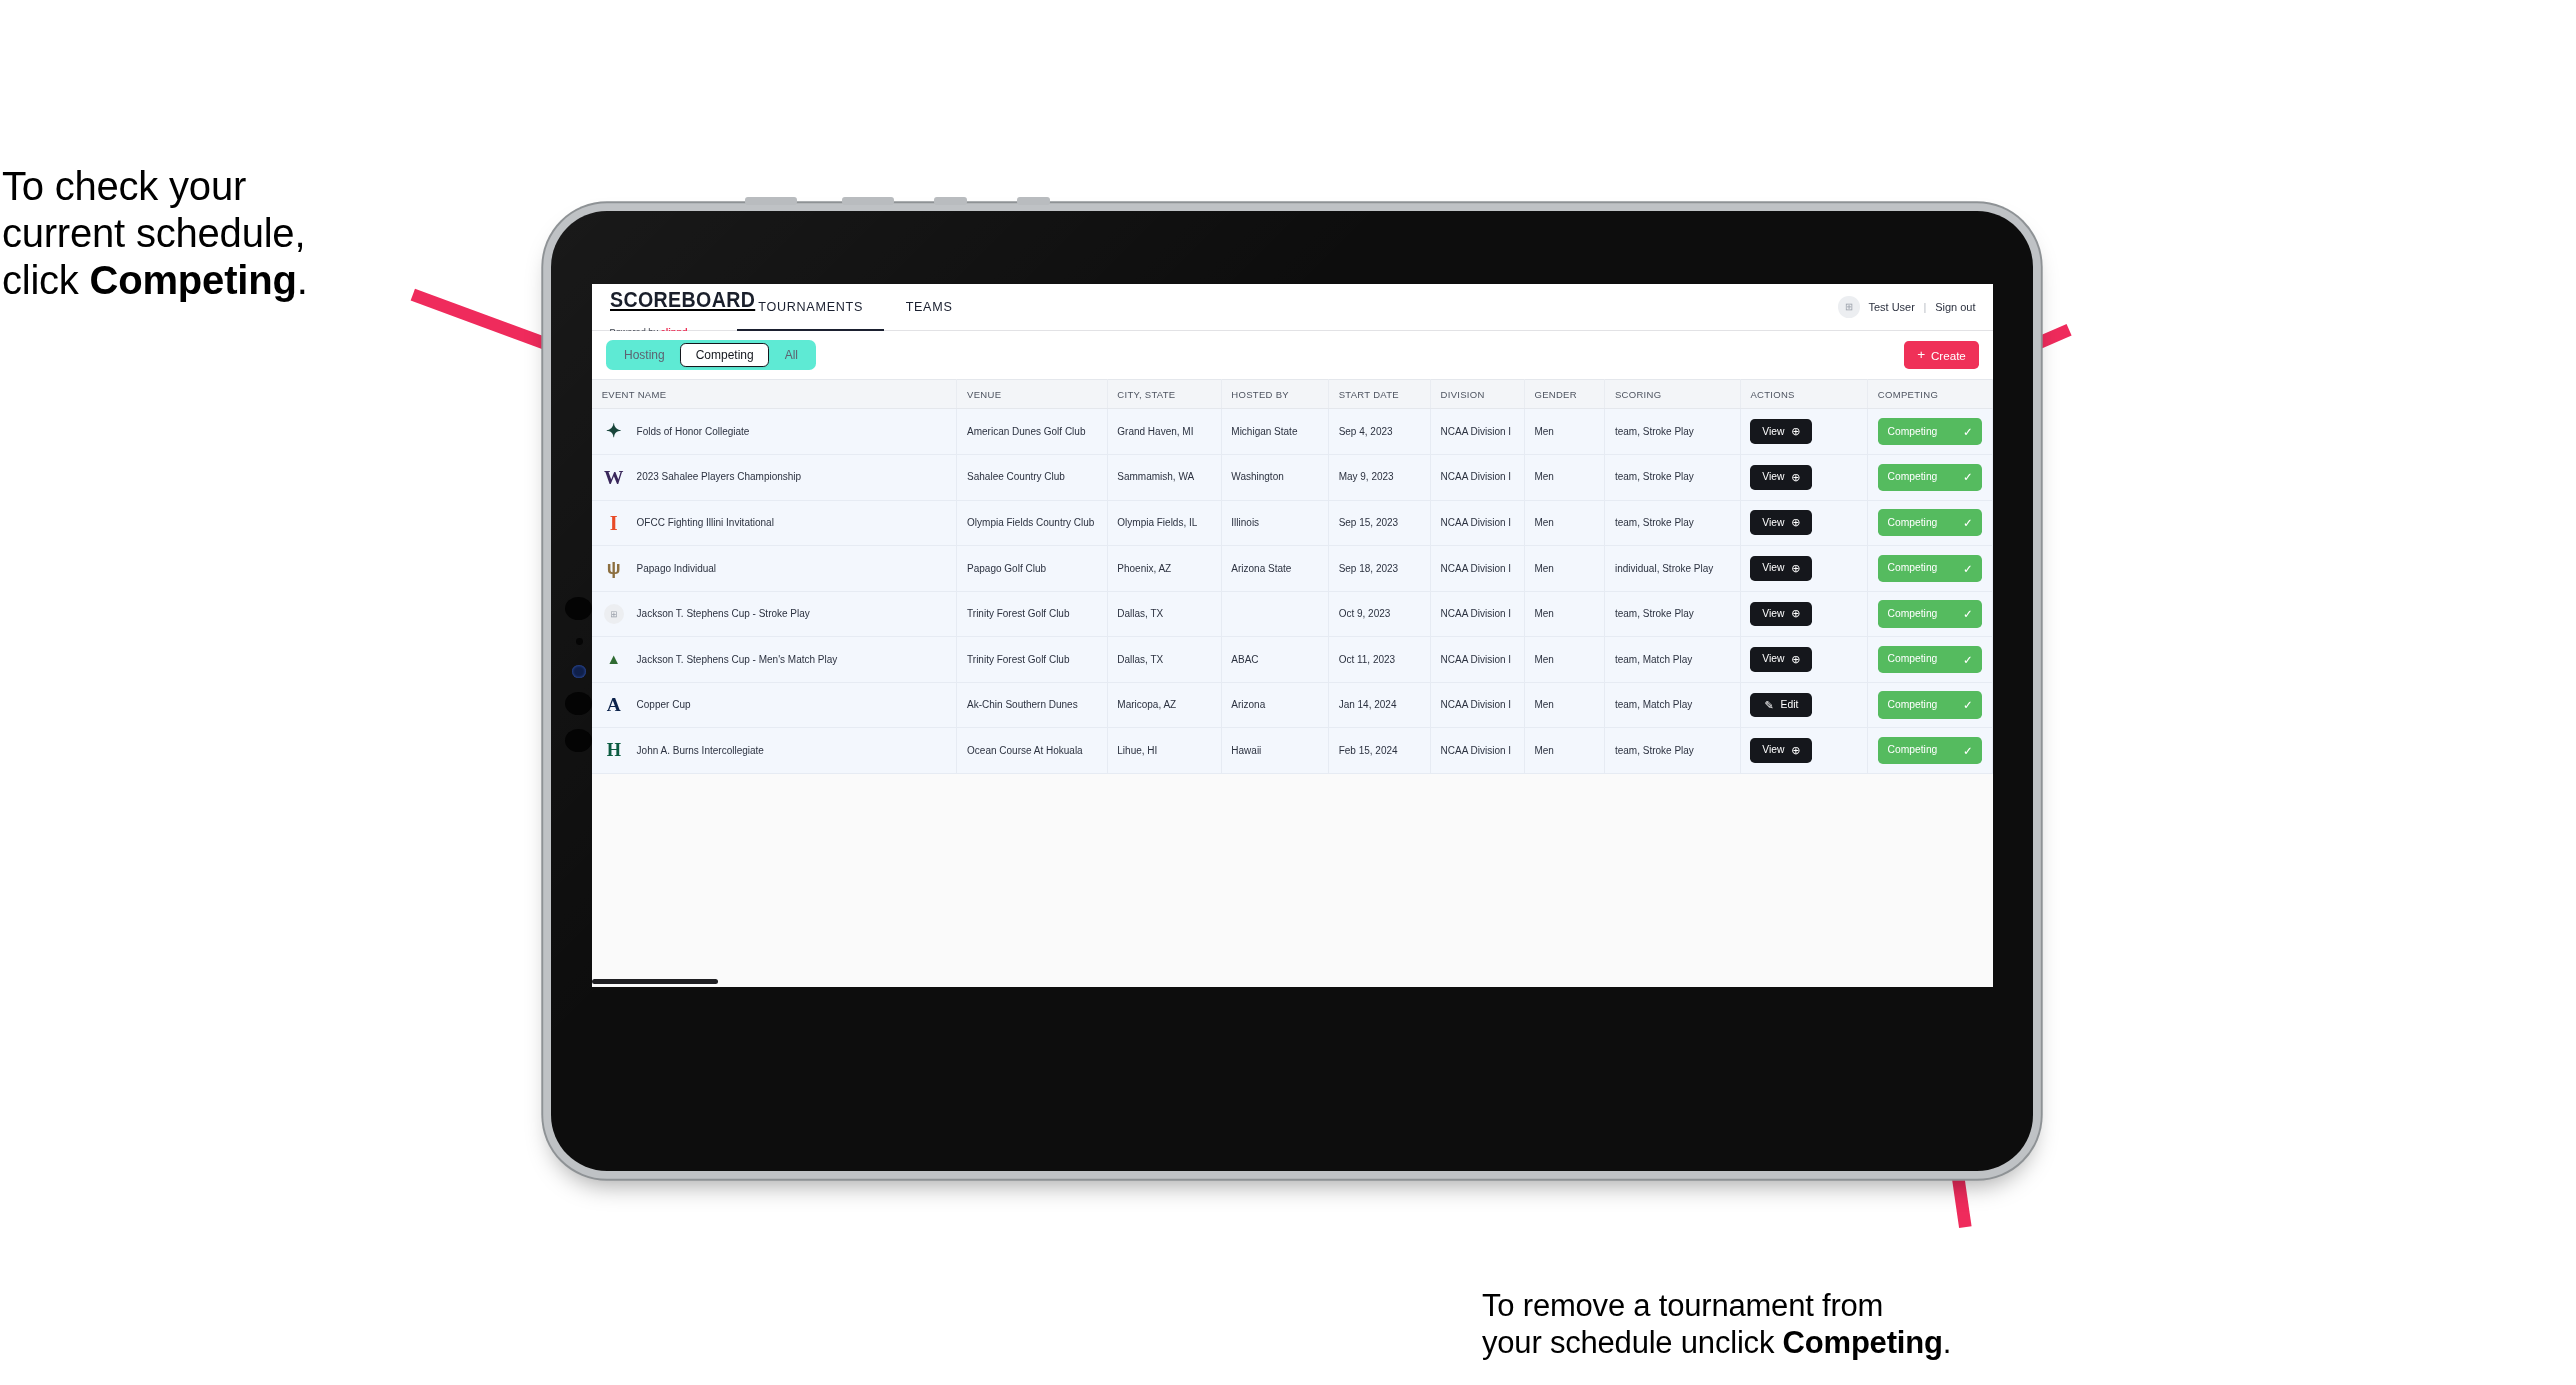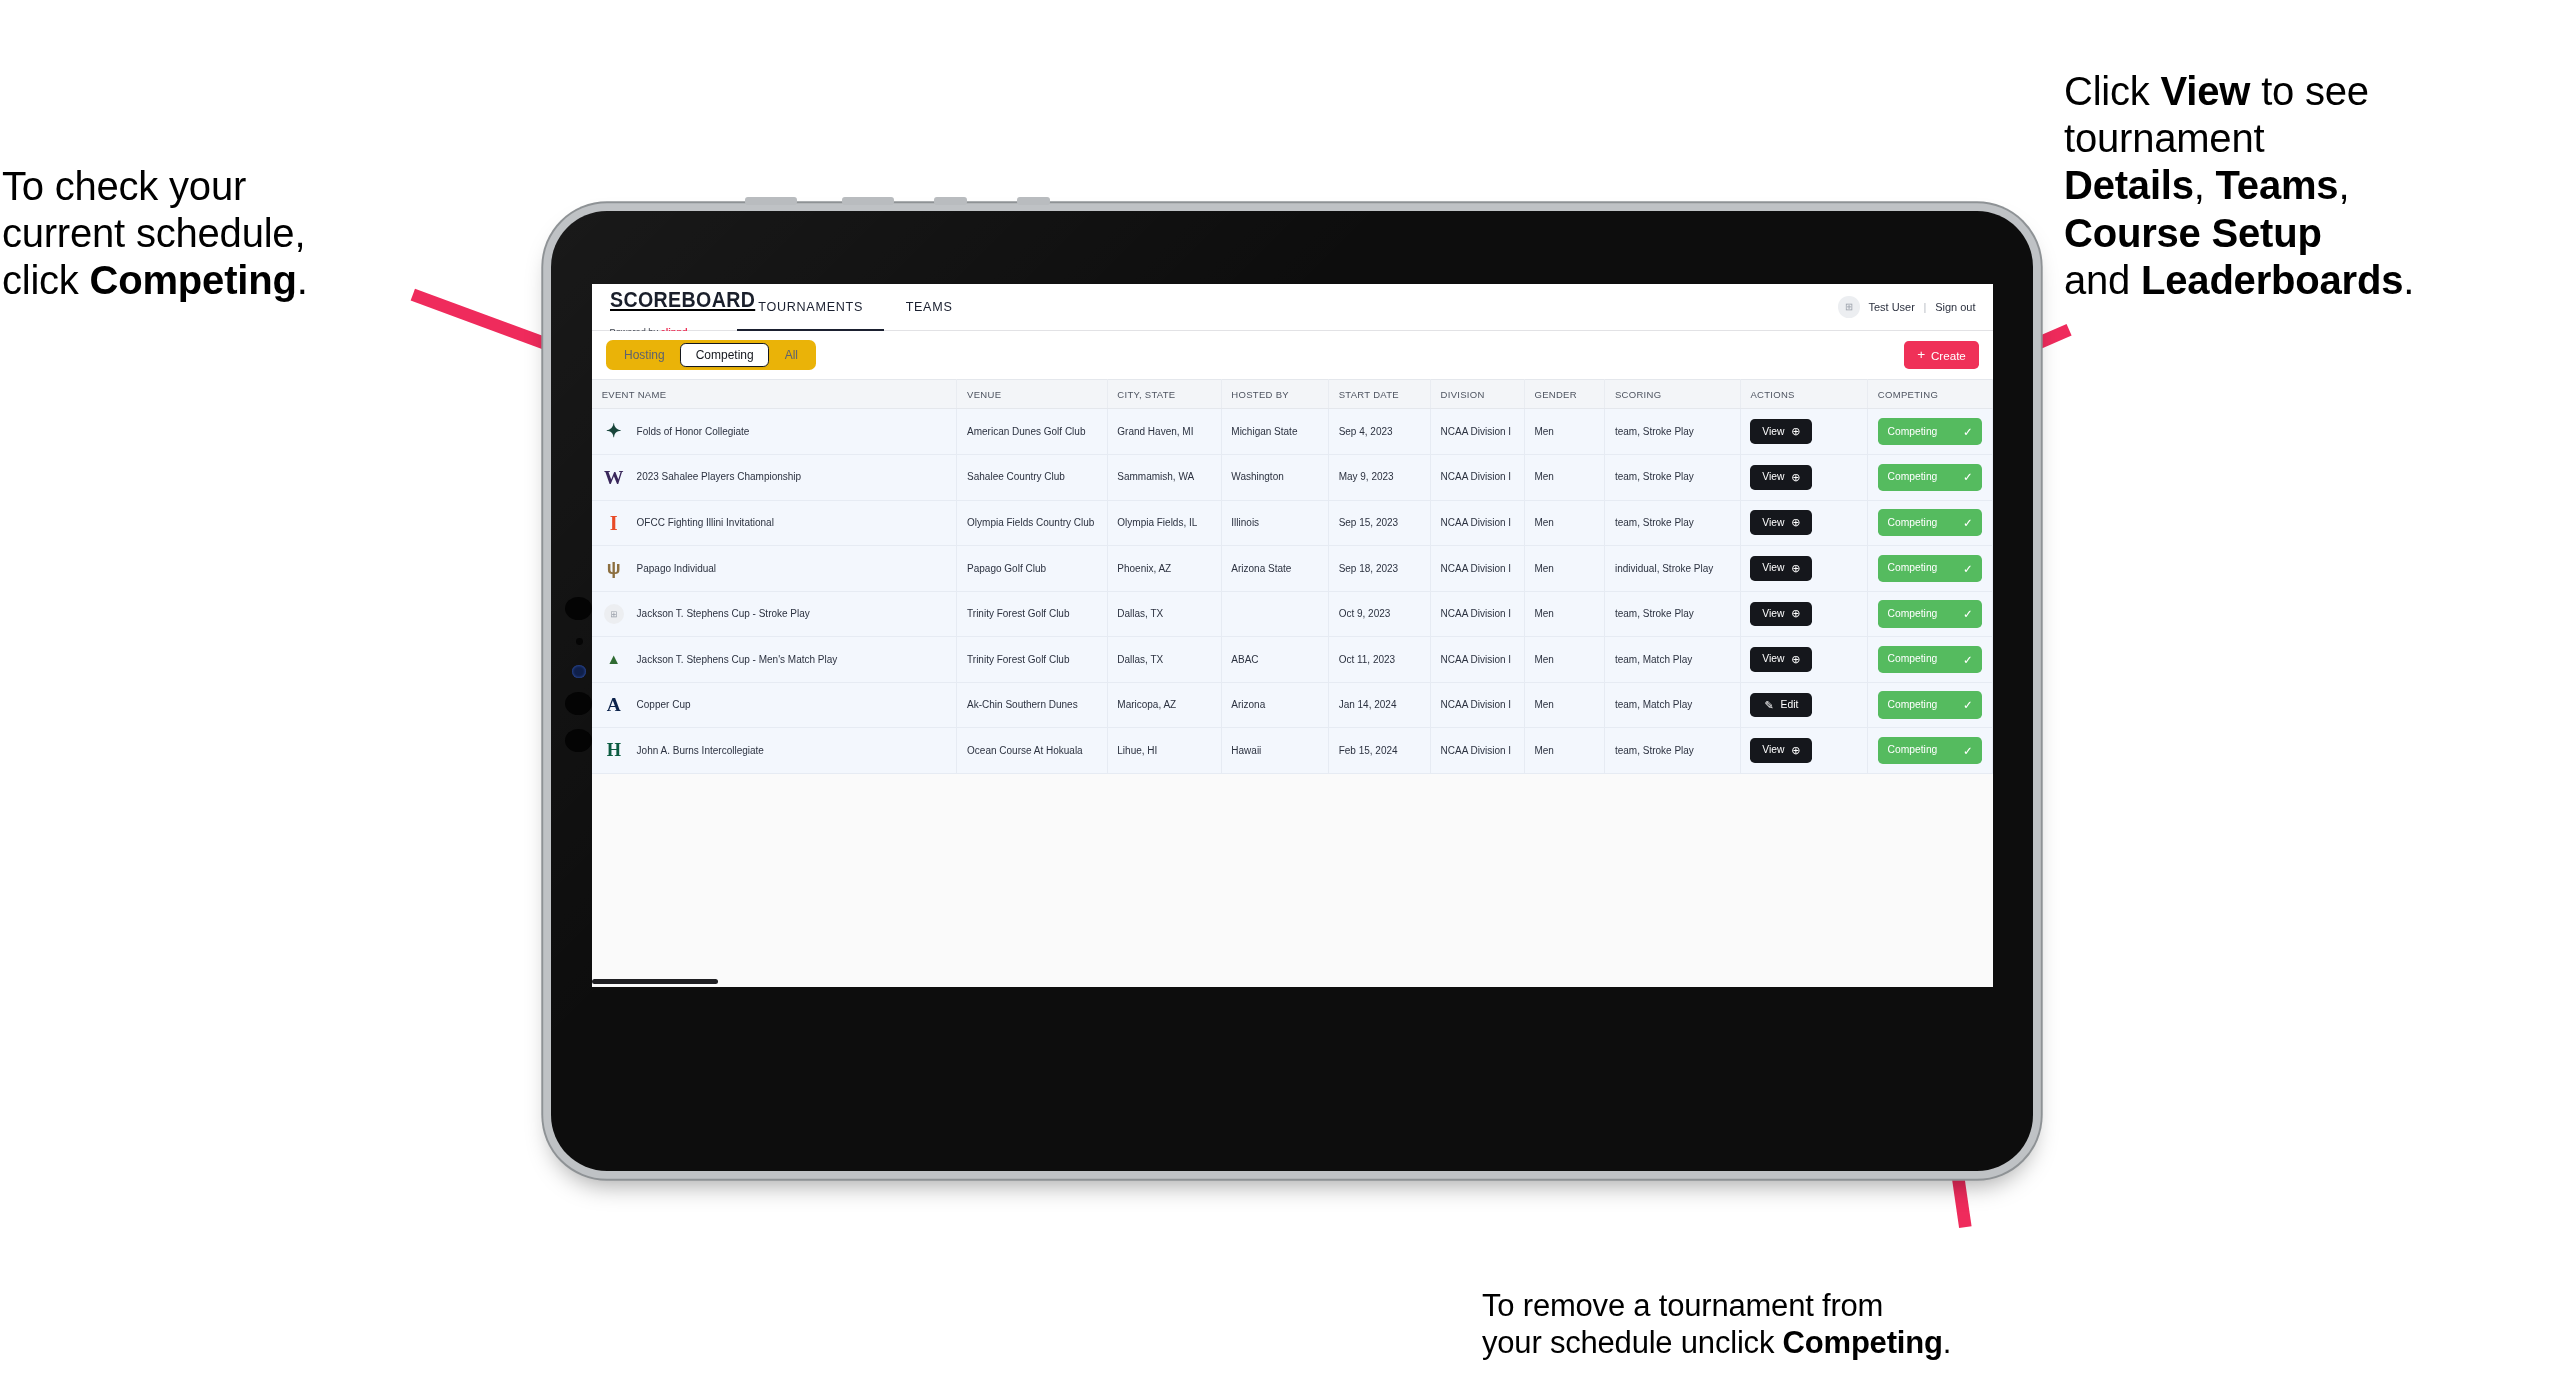--- a/index.html
+++ b/index.html
@@ -101,21 +101,21 @@
   }
   #userbox .sep { color:#b9bdc4; }
   #userbox .lnk { cursor:pointer; }
 
   
   #toolbar {
     position: relative; height: 48px; background:#fff;
     display:flex; align-items:center; padding: 0 13.6px;
   }
   #segwrap {
-    display:inline-flex; background:#eab308; border-radius:6.8px; padding:2.9px;
+    display:inline-flex; background:#5eead4; border-radius:6.8px; padding:2.9px;
   }
   .seg {
     padding: 5.8px 15.5px; font-size:12px; color:#5d6270;
     border-radius:5.8px; cursor:pointer; line-height:1;
     display:flex; align-items:center;
   }
   .seg.active {
     background:#fff; color:#16191f; font-weight:400;
     border:1.6px solid #14171d; padding: 4.8px 14.5px;
     box-shadow: 0 1px 1.9px rgba(0,0,0,.06);
@@ -188,27 +188,20 @@
 <body>
 
 <div id="root">
 
   <div class="anno" id="anno-left">
     <div>To check your</div>
     <div>current schedule,</div>
     <div><span>click </span><b>Competing</b><span>.</span></div>
   </div>
 
-  <div class="anno" id="anno-right">
-    <div><span>Click </span><b>View</b><span> to see</span></div>
-    <div>tournament</div>
-    <div><b>Details</b><span>, </span><b>Teams</b><span>,</span></div>
-    <div><b>Course Setup</b></div>
-    <div><span>and </span><b>Leaderboards</b><span>.</span></div>
-  </div>
 
   <div class="anno" id="anno-bottom">
     <div>To remove a tournament from</div>
     <div><span>your schedule unclick </span><b>Competing</b><span>.</span></div>
   </div>
 
   <svg class="arrow" style="left:407px; top:281px; width:310px; height:126px;" viewBox="0 0 320 130">
     <path d="M6 14 L250 104" stroke="#ef2b5c" stroke-width="13" fill="none"></path>
     <path d="M172 40 L268 112 L160 118 Z" fill="#ef2b5c"></path>
   </svg>

